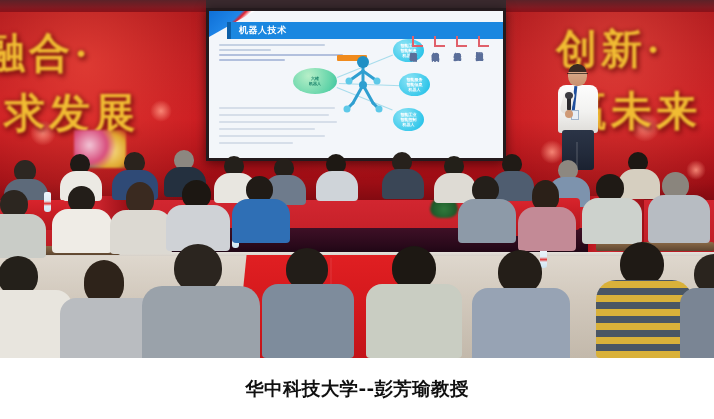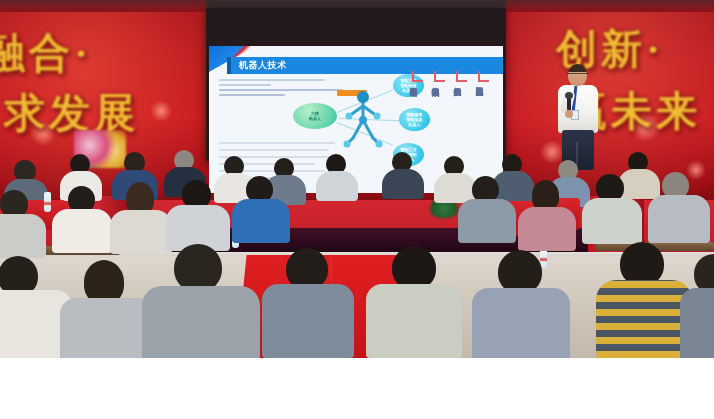--- a/index.html
+++ b/index.html
@@ -29,21 +29,21 @@
     text-shadow:0 0 5px rgba(120,20,10,.85),2px 3px 5px rgba(90,8,8,.8);letter-spacing:.10em;
     white-space:nowrap;opacity:.96;}
   .callig.l1{left:-16px;top:26px;font-size:41px;}
   .callig.l2{left:4px;top:86px;font-size:41px;}
   .callig.r1{left:556px;top:22px;font-size:41px;}
   .callig.r2{left:566px;top:84px;font-size:41px;}
 
   
   .screen-frame{position:absolute;left:206px;top:8px;width:300px;height:153px;background:#241a1d;
     box-shadow:0 2px 10px rgba(0,0,0,.55);}
-  .screen{position:absolute;left:209px;top:11px;width:294px;height:147px;background:#f3f6fa;overflow:hidden;margin-top:35px;}
+  .screen{position:absolute;left:209px;top:11px;width:294px;height:147px;background:#f3f6fa;overflow:hidden;}
 
   
   .slide-corner{position:absolute;left:0;top:0;width:46px;height:26px;
     background:linear-gradient(135deg,#0f6fd6 0%,#1f86e8 46%,#e3202c 52%,#ffffff 60%);
     clip-path:polygon(0 0,46px 0,0 26px);}
   
   .slide-title-bar{position:absolute;left:22px;top:11px;width:272px;height:17px;background:#1a87e0;}
   .slide-title-tab{position:absolute;left:18px;top:11px;width:5px;height:17px;background:#0c5fa8;}
   .slide-title{position:absolute;left:30px;top:12px;font-size:9px;color:#fff;font-weight:700;
     font-family:"DejaVu Sans",sans-serif;letter-spacing:.06em;line-height:15px;}
@@ -377,13 +377,16 @@
         <div class="torso" style="left:-4px;top:38px;width:96px;height:78px;
              background:repeating-linear-gradient(0deg,#d9b13a 0 7px,#4a5664 7px 14px);border-radius:20px 20px 4px 4px;"></div>
       </div>
       <div class="p" style="left:684px;top:104px;">
         <div class="head" style="left:10px;top:0;width:40px;height:40px;background:#2a241e;"></div>
         <div class="torso" style="left:-4px;top:34px;width:80px;height:72px;background:#7a8594;"></div>
       </div>
     </div>
   </div>
 
+  <div class="caption">
+    <span>华中科技大学--彭芳瑜教授</span>
+  </div>
 </div>
 
 </body></html>

